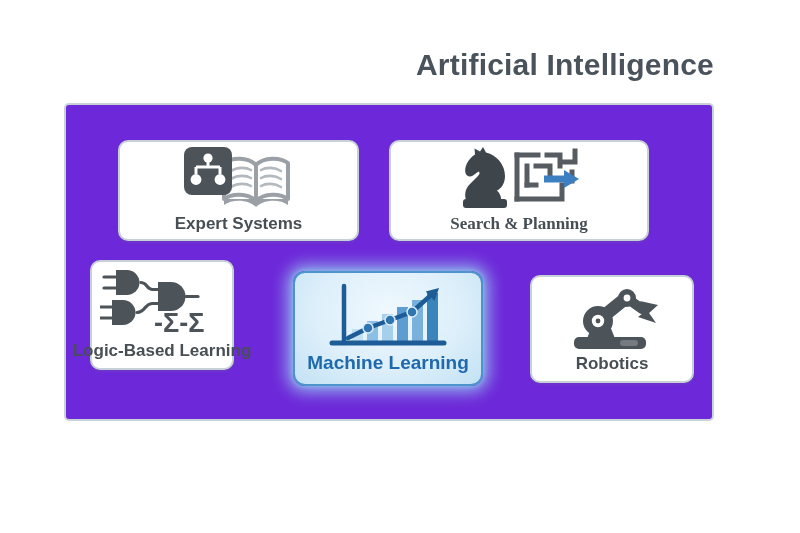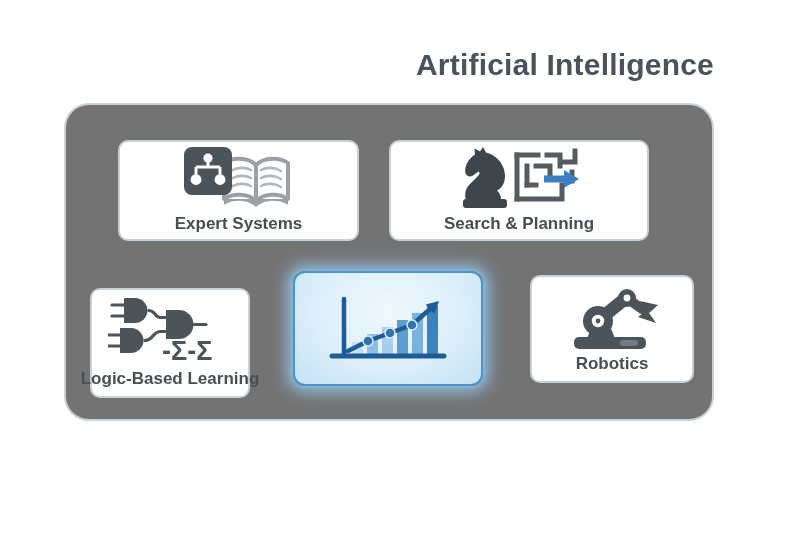--- a/index.html
+++ b/index.html
@@ -8,35 +8,35 @@
     font-family:"Liberation Sans",sans-serif;
     position:relative;overflow:hidden;
   }
   .title{
     position:absolute;left:64px;top:48px;width:650px;
     text-align:right;font-size:30px;font-weight:700;color:#4a535b;
     letter-spacing:0.2px;
   }
   .outer{
     position:absolute;left:64px;top:103px;width:650px;height:318px;
-    border:2px solid #c9d1d9;border-radius:25px;background:#737373;
+    border:2px solid #c9d1d9;border-radius:5px;background:#6d28d9;
     box-sizing:border-box;
   }
   .card{
     position:absolute;background:#ffffff;
     border:2px solid #c7cfd7;border-radius:10px;box-sizing:border-box;
     display:flex;flex-direction:column;align-items:center;justify-content:center;
     box-shadow:0 2px 3px rgba(110,120,135,0.18);
   }
   .card .label{
     font-size:17px;font-weight:700;color:#474e54;margin-top:5px;white-space:nowrap;
   }
   #card-expert  {left:52px; top:35px; width:241px;height:101px;}
-  #card-search  {left:323px;top:35px; width:260px;height:101px;}
-  #card-logic   {left:24px; top:183px;width:160px;height:110px;text-align:center;}
+  #card-search  {left:323px;top:35px; width:260px;height:101px;font-family:Liberation Serif, serif;}
+  #card-logic   {left:24px; top:155px;width:144px;height:110px;text-align:center;}
   #card-ml      {left:227px;top:166px;width:190px;height:115px;}
   #card-robotics{left:464px;top:170px;width:164px;height:108px;}
   #card-ml{
     border:2px solid #4e94cc;border-radius:12px;
     background:radial-gradient(ellipse at 50% 35%, #f0f8fe 0%, #ddeffa 55%, #c3e1f4 100%);
     box-shadow:0 0 16px 6px rgba(150,202,240,0.85), 0 0 4px 1px rgba(120,180,225,0.6);
   }
   #card-ml .label{color:#1e6aad;font-size:19px;margin-top:3px;}
   .icon{display:block;}
 </style>
@@ -143,20 +143,21 @@
 
         <line x1="16" y1="3" x2="16" y2="60" stroke="#1d5c96" stroke-width="4.5" stroke-linecap="round"></line>
         <line x1="4" y1="60" x2="116" y2="60" stroke="#1d5c96" stroke-width="5" stroke-linecap="round"></line>
 
         <polyline points="20,55 40,45 62,37 84,29 102,13" fill="none" stroke="#1d5c96" stroke-width="4.5" stroke-linejoin="round" stroke-linecap="round"></polyline>
         <polygon points="111,5 106.5,18 97.7,8.5" fill="#1d5c96"></polygon>
         <circle cx="40" cy="45" r="5" fill="#2f76b0" stroke="#dcedf9" stroke-width="1.5"></circle>
         <circle cx="62" cy="37" r="5" fill="#2f76b0" stroke="#dcedf9" stroke-width="1.5"></circle>
         <circle cx="84" cy="29" r="5" fill="#2f76b0" stroke="#dcedf9" stroke-width="1.5"></circle>
       </svg>
+      <div class="label">Machine Learning</div>
     </div>
 
     <div class="card" id="card-robotics">
       <svg class="icon" width="104" height="64" viewBox="0 0 104 64">
         <g fill="#4d5459">
           <polygon points="26,56 56,56 48,36 34,36"></polygon>
           <rect x="14" y="52" width="72" height="12" rx="5"></rect>
           <rect x="60" y="55" width="18" height="6" rx="3" fill="#757b80"></rect>
           <line x1="40" y1="34" x2="66" y2="13" stroke="#4d5459" stroke-width="13" stroke-linecap="round"></line>
           <line x1="68" y1="14" x2="82" y2="24" stroke="#4d5459" stroke-width="10" stroke-linecap="round"></line>

